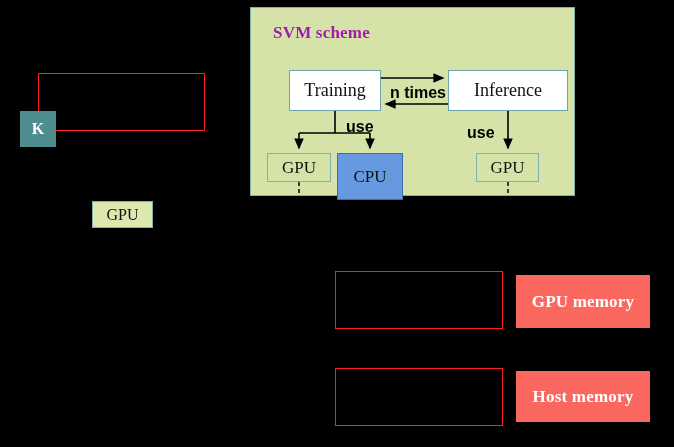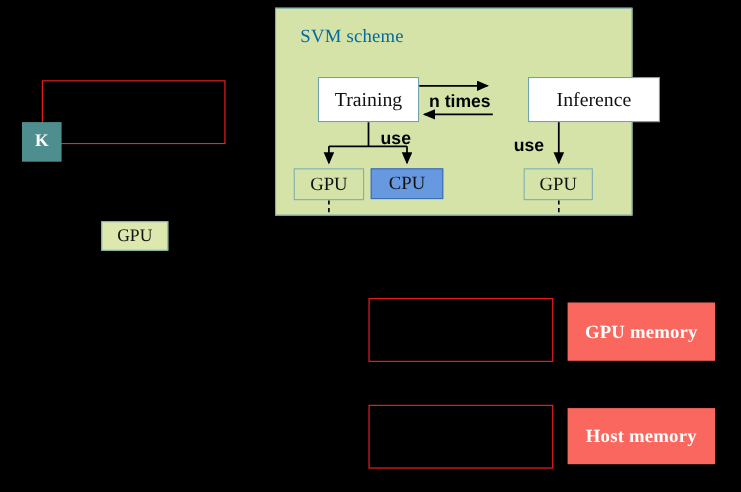--- a/index.html
+++ b/index.html
@@ -23,57 +23,57 @@
   #svm-panel {
     left: 250px; top: 7px;
     width: 325px; height: 189px;
     background: #D5E3A8;
     border: 1px solid #7FAFAF;
   }
   #svm-title {
     position: absolute;
     left: 22px; top: 15px;
     font-family: "Liberation Serif", serif;
-    font-weight: normal;
+    font-weight: bold;
     font-size: 17px;
-    color: #0369a1;
+    color: #a21caf;
     letter-spacing: 0.2px;
     white-space: nowrap;
   }
 
   
   .proc-box {
     background: #FFFFFF;
     border: 1px solid #6FA4AC;
     display: flex;
     align-items: center;
     justify-content: center;
     font-family: "Liberation Serif", serif;
     font-size: 18px;
     color: #111111;
     text-align: right;
   }
   #box-training { left: 289px; top: 70px; width: 92px; height: 41px; }
-  #box-inference { left: 448px; top: 70px; width: 120px; height: 41px; margin-left: 32px; }
+  #box-inference { left: 448px; top: 70px; width: 120px; height: 41px; }
 
   
   .dev-box {
     display: flex;
     align-items: center;
     justify-content: center;
     font-family: "Liberation Serif", serif;
     font-size: 17px;
     color: #111111;
     border: 1px solid #7FAFAF;
   }
   .dev-gpu { background: #D5E3A8; }
   .dev-cpu { background: #6699E0; border-color: #3A6FAF; }
 
   #box-gpu-train { left: 267px; top: 153px; width: 64px; height: 29px; }
-  #box-cpu-train { left: 337px; top: 153px; width: 66px; height: 28px; }
+  #box-cpu-train { left: 337px; top: 153px; width: 66px; height: 47px; }
   #box-gpu-infer { left: 476px; top: 153px; width: 63px; height: 29px; }
 
   
   #box-gpu-standalone {
     left: 92px; top: 201px; width: 61px; height: 27px;
     background: #DCE8AE; border: 1px solid #7FAFAF;
     display: flex; align-items: center; justify-content: center;
     font-family: "Liberation Serif", serif;
     font-size: 16px; color: #111111;
   }

